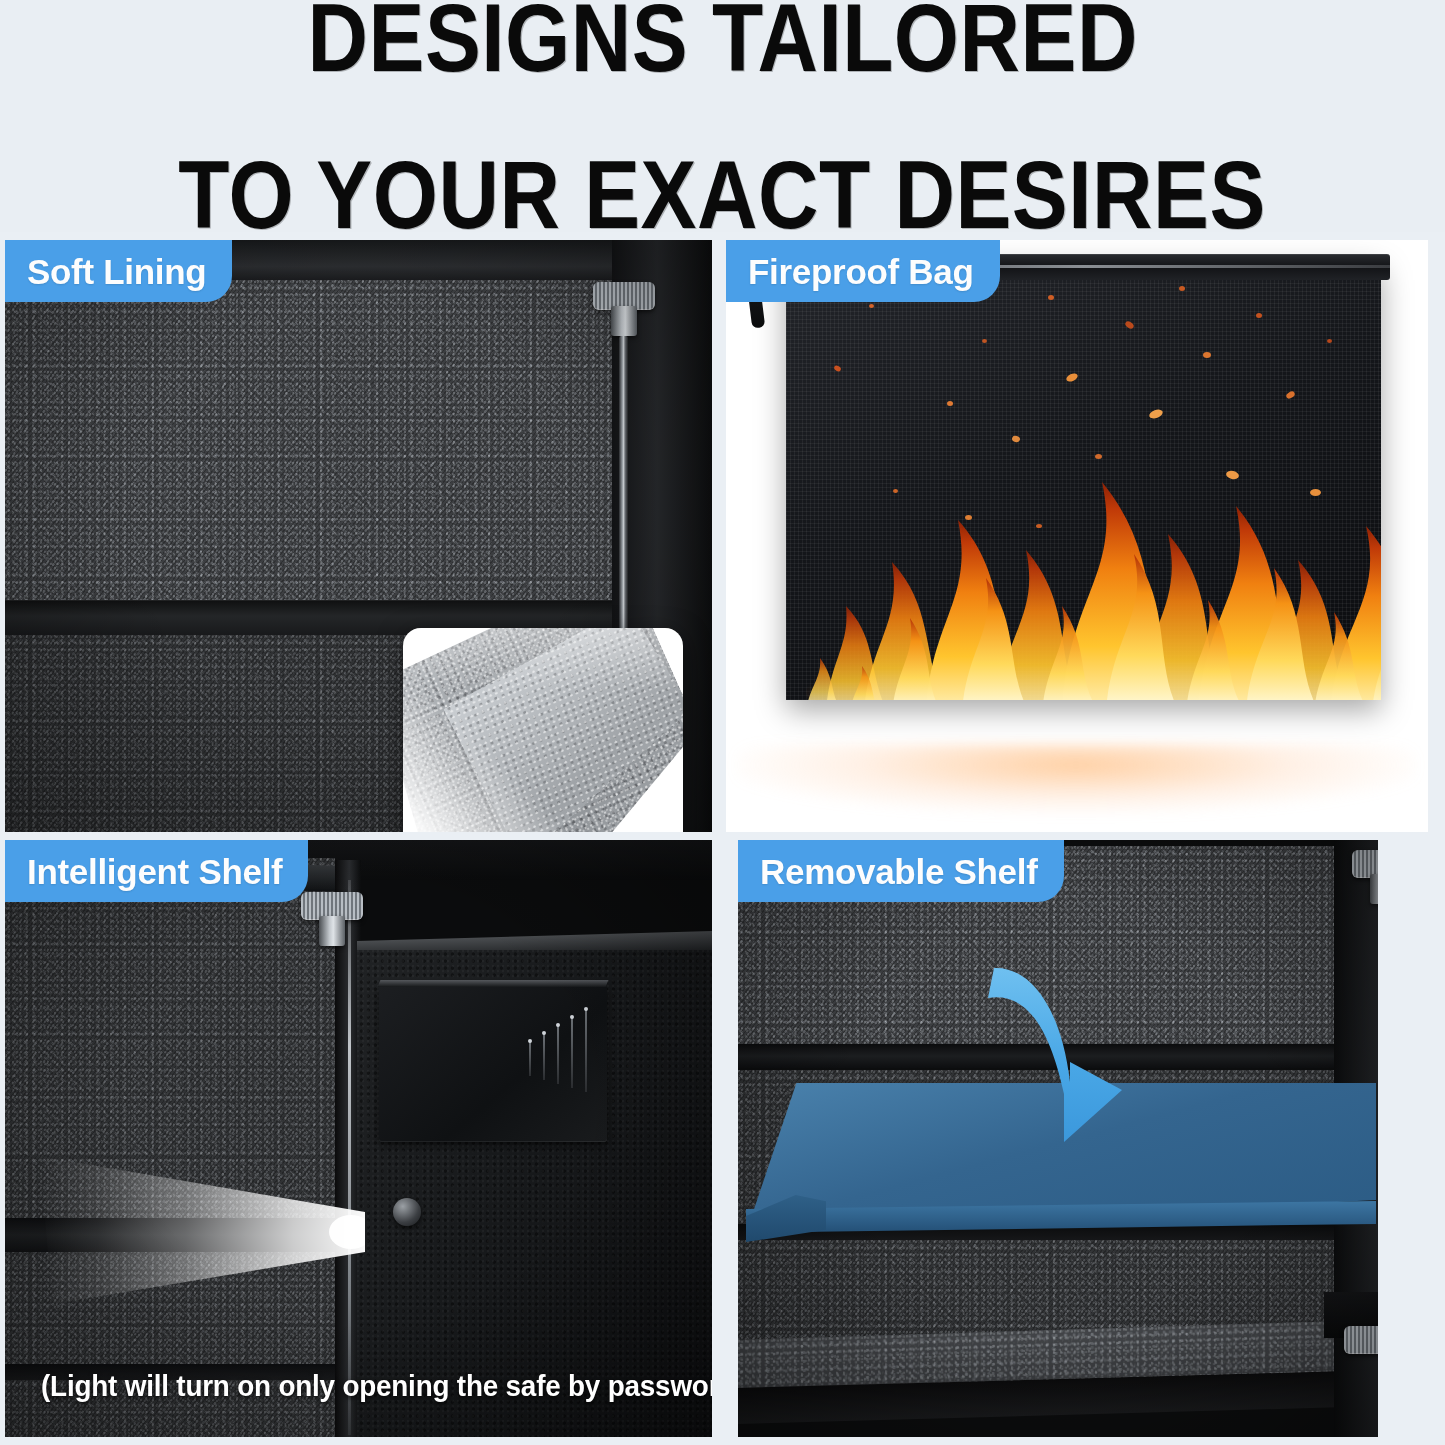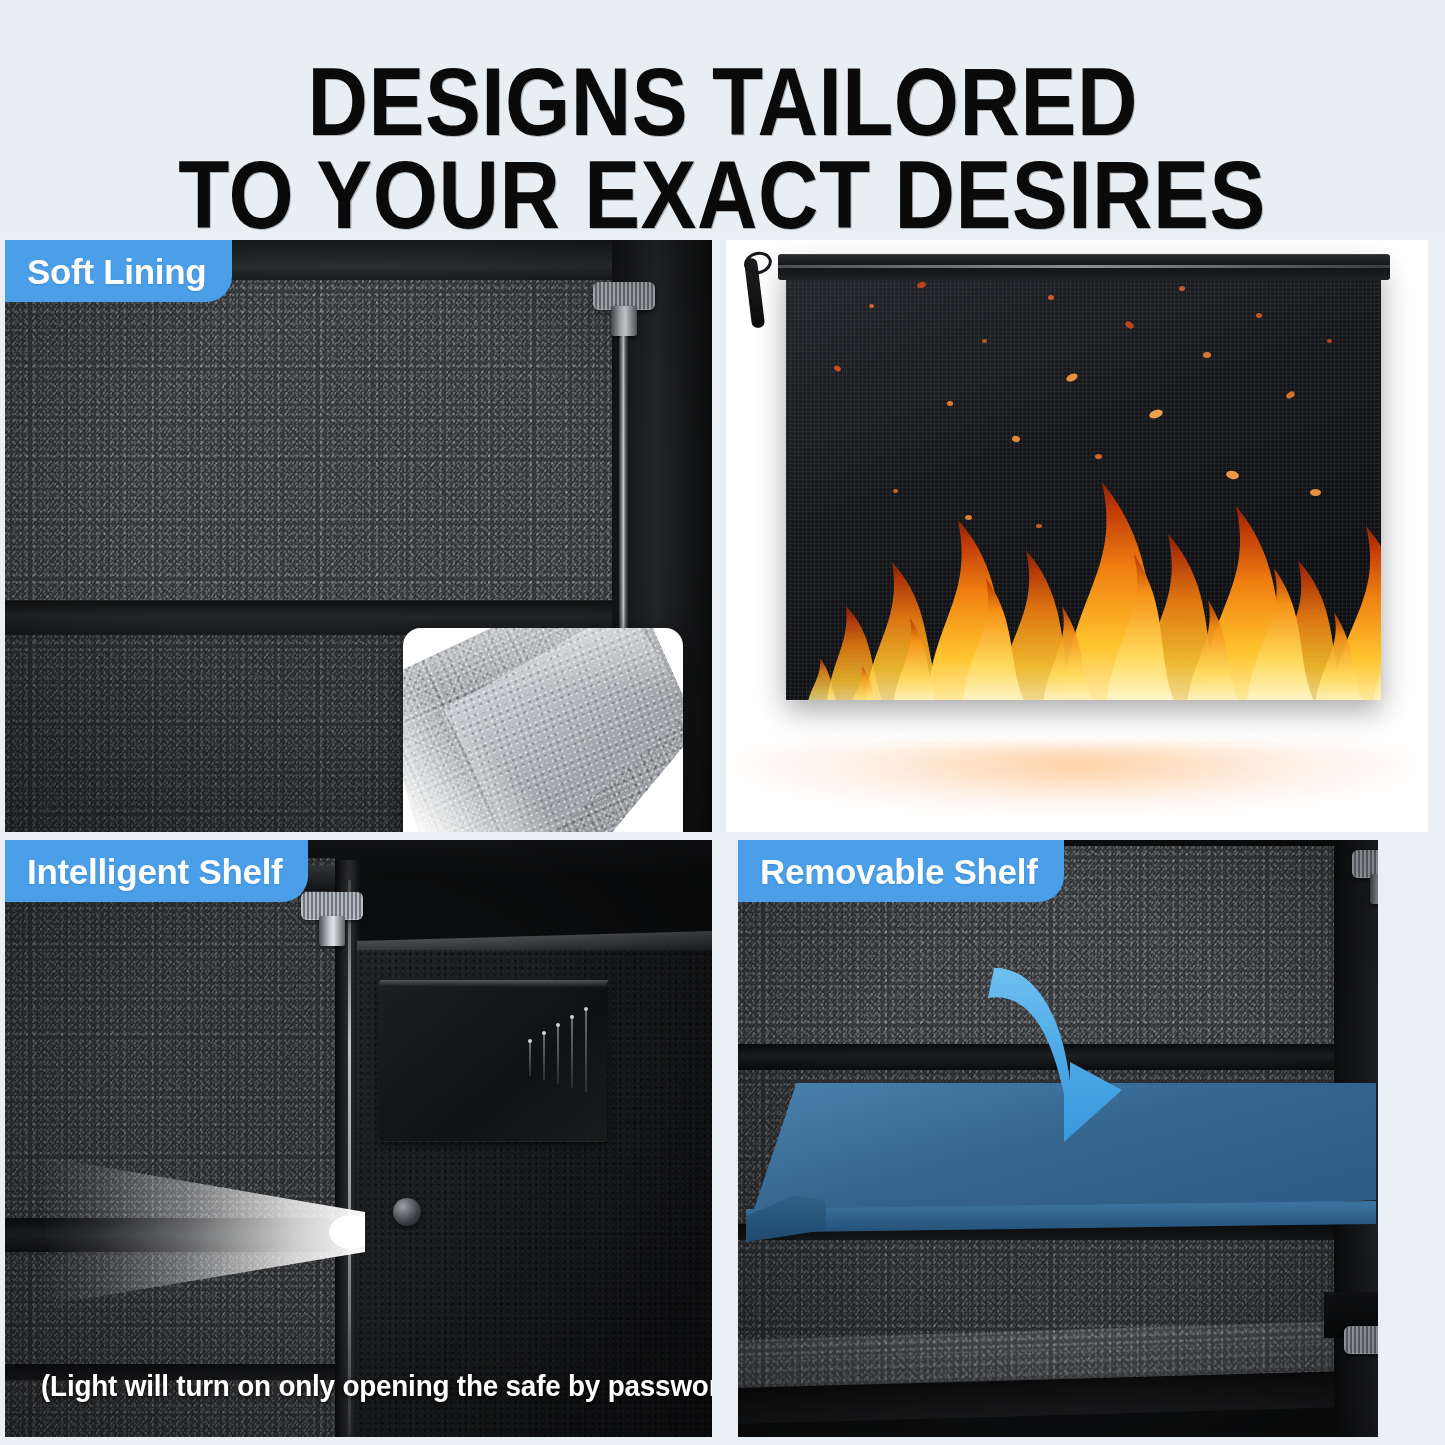--- a/index.html
+++ b/index.html
@@ -9,21 +9,21 @@
     font-family:"Liberation Sans", sans-serif;
     overflow:hidden;
     position:relative;
   }
 
   
   .headline{
     position:absolute;left:0;top:0;width:1445px;height:232px;
     background:#e9eef3;
     display:flex;flex-direction:column;
-    align-items:center;justify-content:flex-end;
+    align-items:center;justify-content:space-between;
     gap:2px;
   }
   .headline .line{
     color:#0a0a0a;
     font-weight:700;
     font-size:79px;
     line-height:0.95;
     letter-spacing:0.5px;
     transform:scaleX(1.06) scaleY(1.22);
     transform-origin:center center;
@@ -495,20 +495,23 @@
         </svg>
       </div>
     </div>
 
     <div class="bag-zip"></div>
     <div class="zip-pull"></div>
     <div class="zip-ring"></div>
 
     <div class="floor-glow"></div>
 
+    <div class="badge">
+      <span>Fireproof Bag</span>
+    </div>
   </div>
 
   <div class="panel p-bl" style="background:#0b0c0d;">
 
     <div class="bl-top"></div>
 
     <div class="bl-left-wall">
       <div class="felt dark"></div>
         <div class="grain"></div>
     </div>

